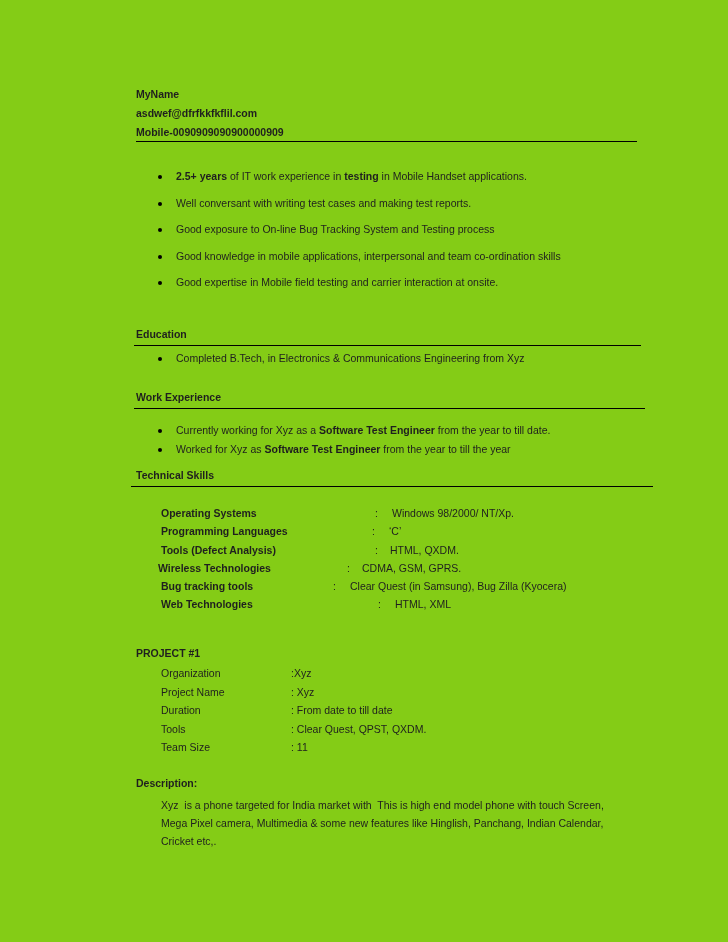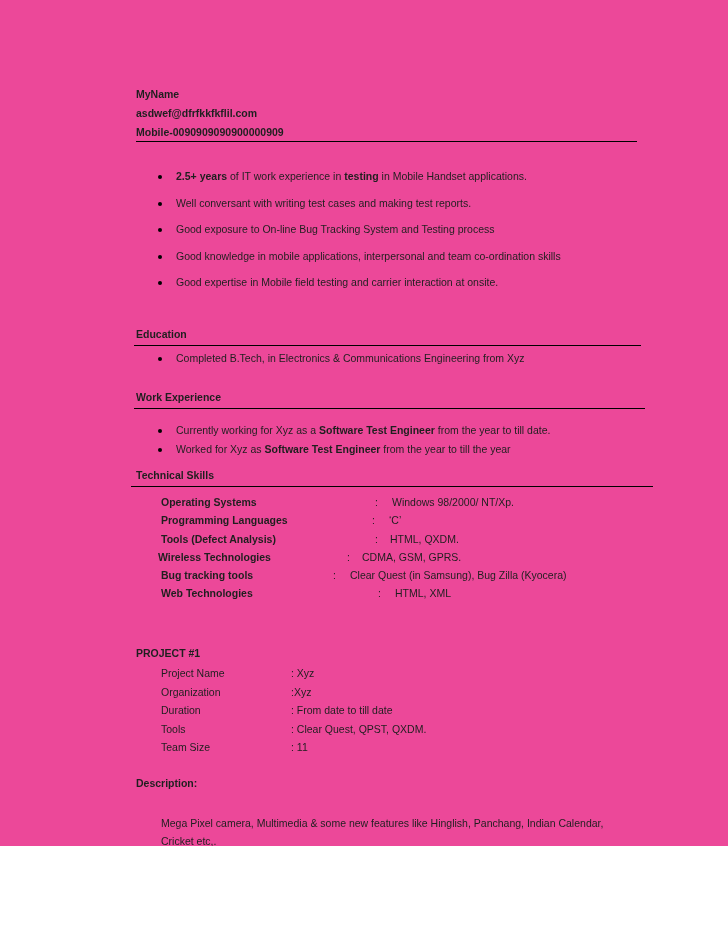--- a/index.html
+++ b/index.html
@@ -1,21 +1,21 @@
 <!DOCTYPE html>
 <html><head>
 <meta charset="utf-8">
 <style>
   * { box-sizing: border-box; margin: 0; padding: 0; }
   html, body { background: #ffffff; }
   .page {
     position: relative;
     width: 728px;
-    height: 846px;
-    background: #ec4899;
+    height: 942px;
+    background: #84cc16;
     color: #1f1f1f;
     font-family: "Liberation Sans", "DejaVu Sans", sans-serif;
     font-size: 10.5px;
     overflow: hidden;
   }
   .content { position: absolute; left: 136px; top: 0; width: 501px; }
   .content > * { position: absolute; left: 0; width: 100%; }
 
   .hdr { top: 85px; }
   .hline { line-height: 19px; font-weight: bold; }
@@ -41,21 +41,21 @@
   .bullets-summary .bullet-item { margin-bottom: 13.5px; }
   .bullets-edu  { margin-top: 6px; }
   .bullets-work { margin-top: 15px; }
   .bullets-work .bullet-item { margin-bottom: 6px; }
 
   .bullet-item { display: flex; line-height: 13px; }
   .dot { flex: 0 0 auto; width: 4px; height: 4px; border-radius: 50%; background: #000; margin: 5px 0 0 22px; }
   .btext { margin-left: 14px; white-space: pre-wrap; }
   .b { font-weight: bold; text-align: right; }
 
-  .ts-rows { margin-top: 9px; }
+  .ts-rows { margin-top: 20px; }
   .ts-row { position: relative; line-height: 13px; margin-bottom: 5.3px; }
   .ts-row .lbl { font-weight: bold; margin-left: 25px; display: inline-block; }
   .ts-row.shift-l .lbl { margin-left: 22px; }
   .ts-row .c, .ts-row .v { position: absolute; top: 0; }
   .tr0 .c { left: 239px; } .tr0 .v { left: 256px; }
   .tr1 .c { left: 236px; } .tr1 .v { left: 253px; }
   .tr2 .c { left: 239px; } .tr2 .v { left: 254px; }
   .tr3 .c { left: 211px; } .tr3 .v { left: 226px; text-align: center; }
   .tr4 .c { left: 197px; } .tr4 .v { left: 214px; }
   .tr5 .c { left: 242px; } .tr5 .v { left: 259px; }
@@ -165,41 +165,41 @@
           <span class="c">:</span>
           <span class="v">HTML, XML</span>
         </div>
       </div>
     </section>
 
     <section class="sec sec-project">
       <h2>PROJECT #1</h2>
       <div class="pr-rows">
         <div class="pr-row">
+          <span class="lbl">Organization</span>
+          <span class="v">:Xyz</span>
+        </div>
+        <div class="pr-row">
           <span class="lbl">Project Name</span>
           <span class="v">: Xyz</span>
         </div>
         <div class="pr-row">
-          <span class="lbl">Organization</span>
-          <span class="v">:Xyz</span>
-        </div>
-        <div class="pr-row">
           <span class="lbl">Duration</span>
           <span class="v">: From date to till date</span>
         </div>
         <div class="pr-row">
           <span class="lbl">Tools</span>
           <span class="v">: Clear Quest, QPST, QXDM.</span>
         </div>
         <div class="pr-row">
           <span class="lbl">Team Size</span>
           <span class="v">: 11</span>
         </div>
       </div>
     </section>
 
     <section class="sec sec-desc">
       <h2>Description:</h2>
-      <p class="desc-p"><br><span>Mega Pixel camera, Multimedia &amp; some new features like Hinglish, Panchang, Indian Calendar,</span><br><span>Cricket etc,.</span></p>
+      <p class="desc-p"><span>Xyz  is a phone targeted for India market with  This is high end model phone with touch Screen,</span><br><span>Mega Pixel camera, Multimedia &amp; some new features like Hinglish, Panchang, Indian Calendar,</span><br><span>Cricket etc,.</span></p>
     </section>
 
   </div>
 </div>
 
 </body></html>

